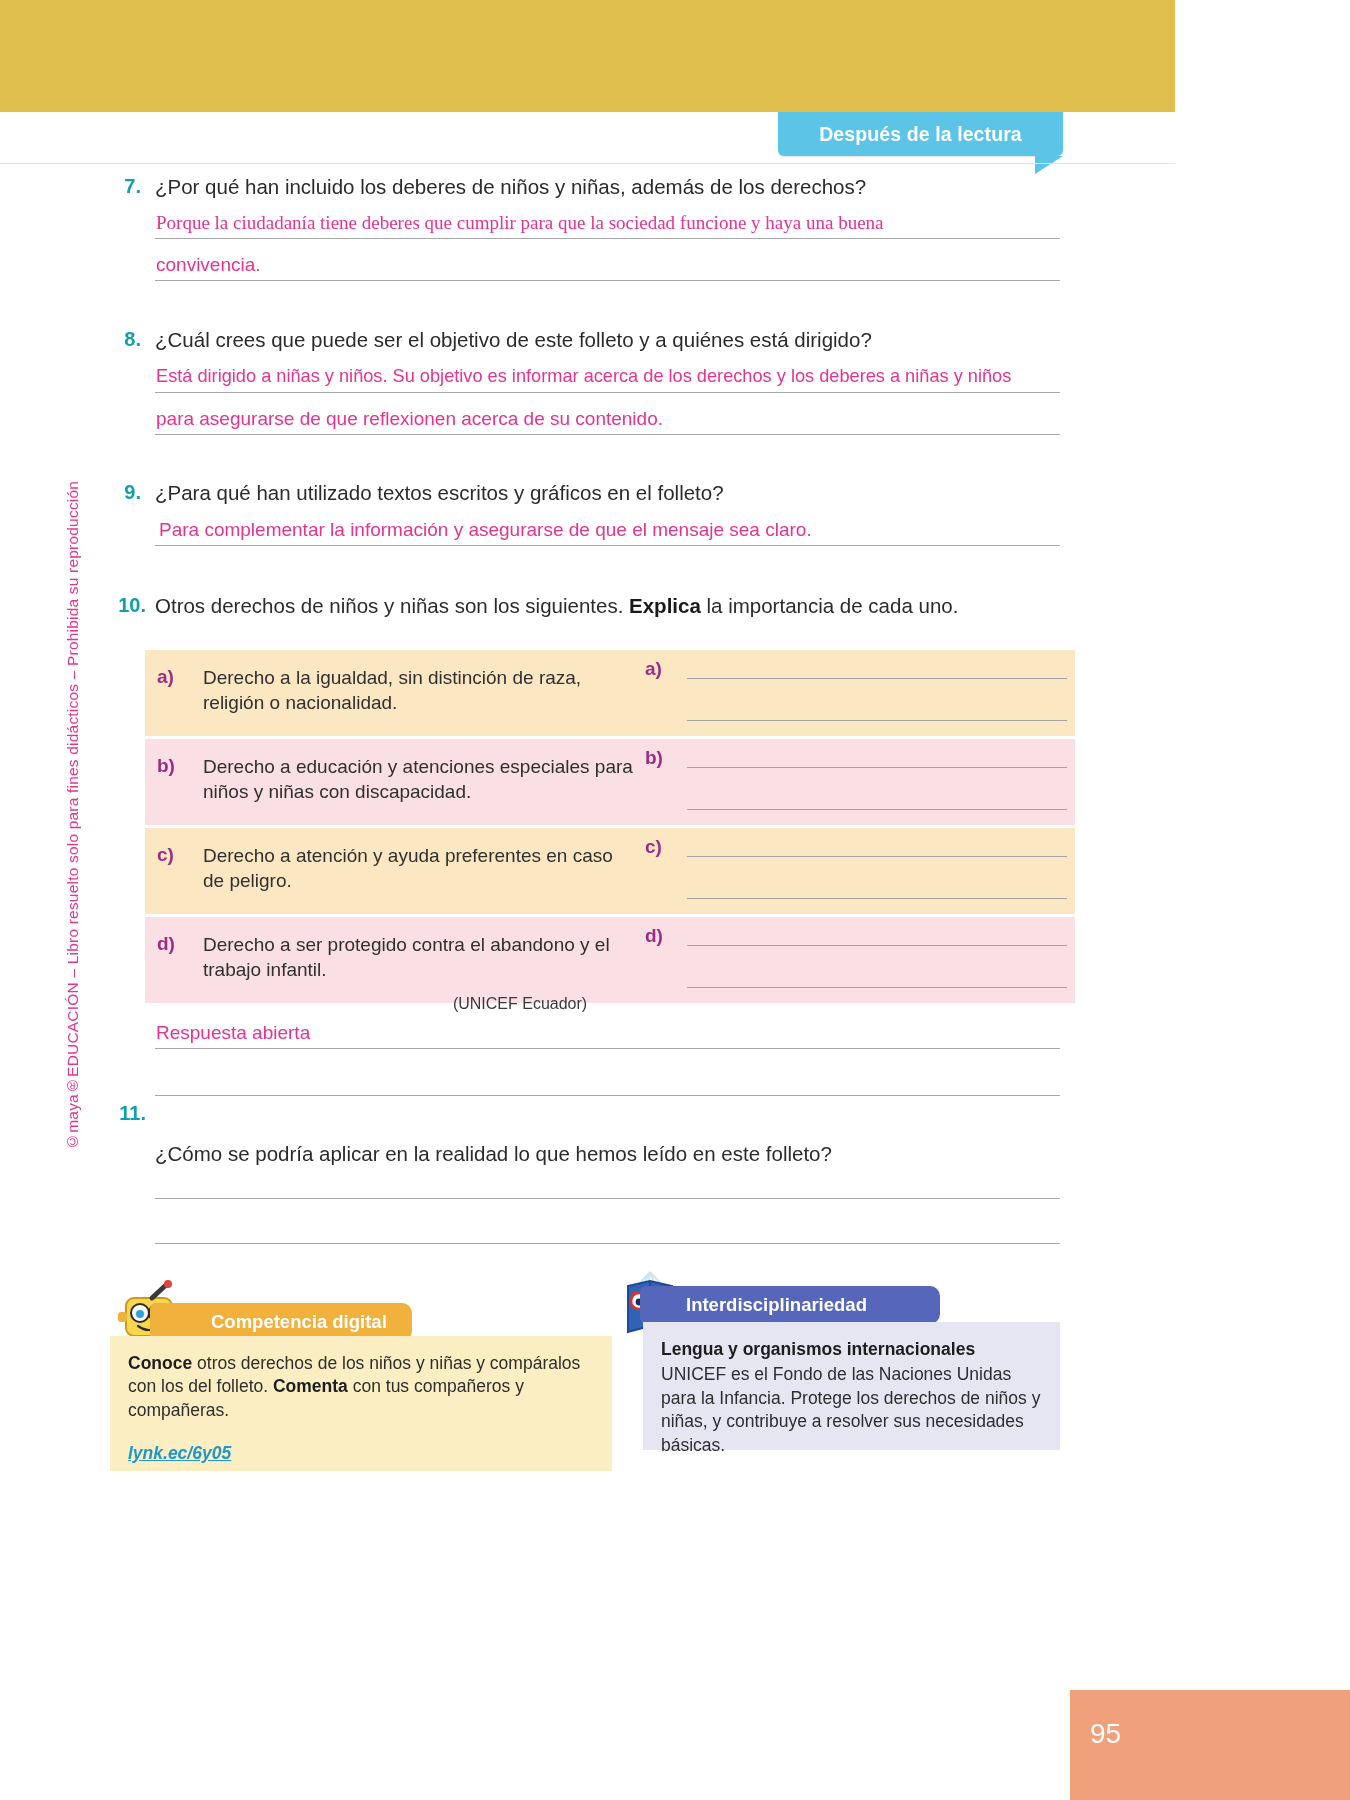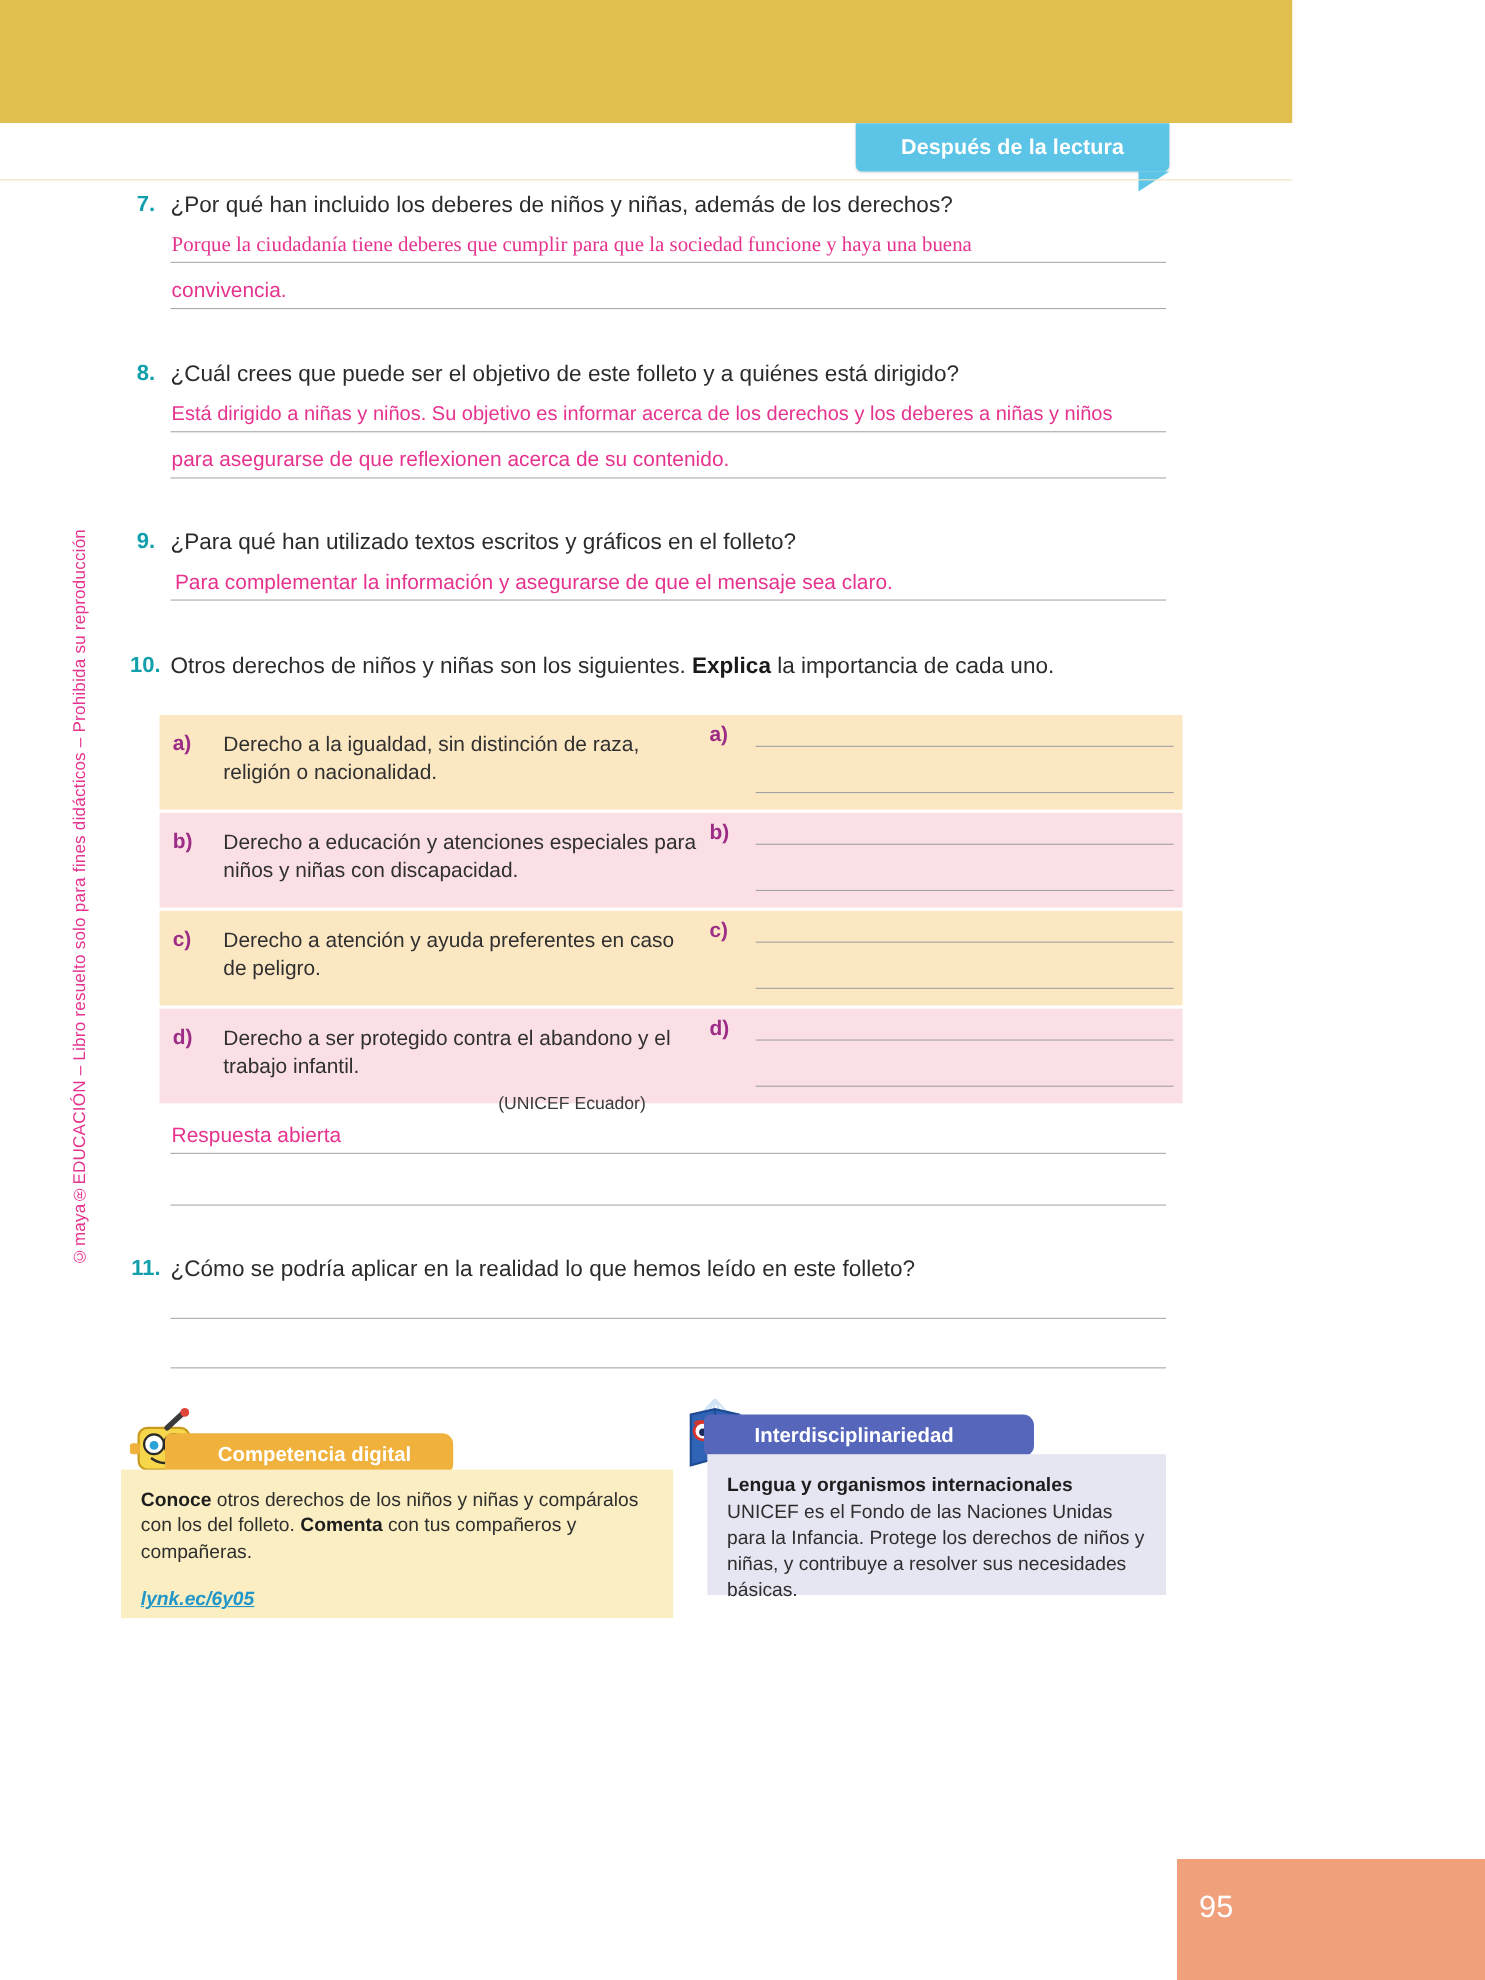--- a/index.html
+++ b/index.html
@@ -127,21 +127,21 @@
     font-size:16px;color:#3a3a3a;
   }
 
   
   .feature-box{position:absolute;}
   .fb-tab{
     position:absolute;
     height:38px;
     border-radius:6px 10px 10px 6px;
     display:flex;align-items:center;
-    padding-left:48px;padding-right:18px;
+    padding-left:61px;padding-right:18px;
     box-sizing:border-box;
   }
   .fb-tab-label{
     color:#ffffff;font-size:18.5px;font-weight:bold;
   }
   .fb-body{
     position:absolute;
     box-sizing:border-box;
     padding:16px 18px 14px 18px;
     font-size:17.5px;line-height:1.34;color:#2e2e2e;
@@ -254,21 +254,21 @@
   </div>
 
 </div>
 
 <div class="source-credit">(UNICEF Ecuador)</div>
 
 <div class="ans-text" style="left:156px;top:1022px;text-align:right;">Respuesta abierta</div>
 <div class="ans-line" style="left:155px;top:1048px;width:905px;"></div>
 <div class="ans-line" style="left:155px;top:1095px;width:905px;"></div>
 
-<div class="q-num" style="left:98px;top:1142px;width:48px;">11.</div>
+<div class="q-num" style="left:98px;top:1102px;width:48px;">11.</div>
 <div class="q-text" style="left:155px;top:1141px;width:900px;">¿Cómo se podría aplicar en la realidad lo que hemos leído en este folleto?</div>
 <div class="ans-line" style="left:155px;top:1198px;width:905px;"></div>
 <div class="ans-line" style="left:155px;top:1243px;width:905px;"></div>
 
 <div class="feature-box digital">
 
   <svg class="mascot" style="left:118px;top:1280px;" width="64" height="62" viewBox="0 0 64 62">
     <rect x="8" y="18" width="46" height="38" rx="8" fill="#f6d64a" stroke="#c99a1e" stroke-width="2"></rect>
     <circle cx="22" cy="33" r="9" fill="#ffffff" stroke="#2a2a2a" stroke-width="2"></circle>
     <circle cx="40" cy="33" r="9" fill="#ffffff" stroke="#2a2a2a" stroke-width="2"></circle>

